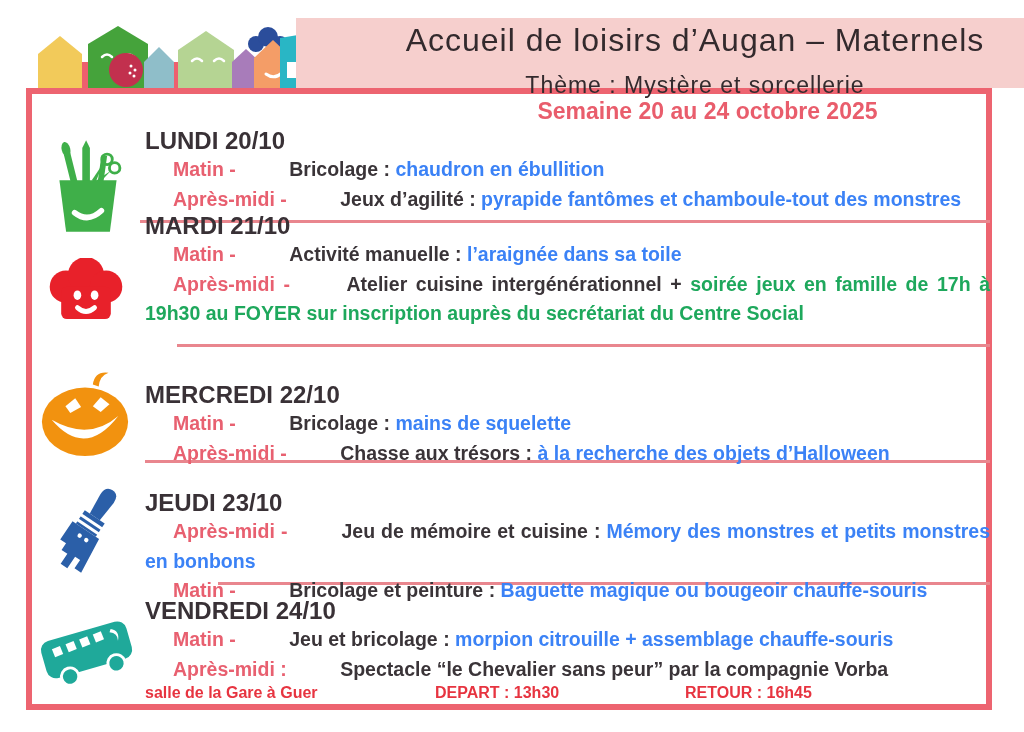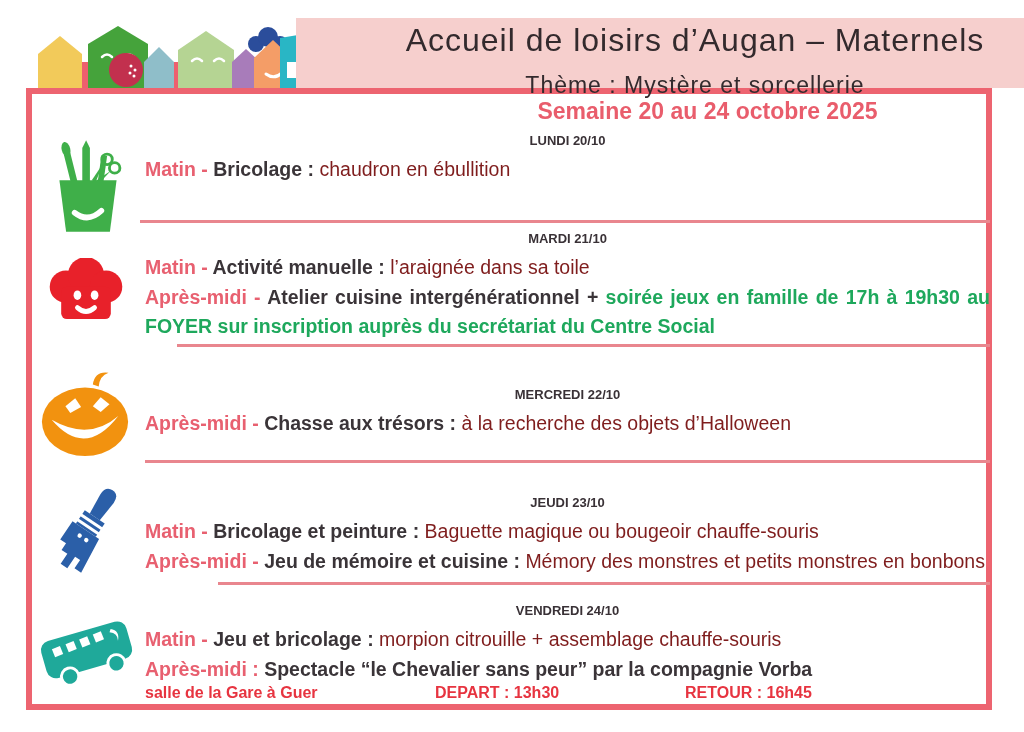--- a/index.html
+++ b/index.html
@@ -14,26 +14,26 @@
   .header-box{position:absolute;left:296px;top:18px;width:798px;height:70px;background:#f6cfcd;
               text-align:center;z-index:3;}
   .header-title{font-size:32px;color:#332a2d;letter-spacing:1px;margin-top:4px;font-weight:500;}
   .header-subtitle{font-size:23px;color:#332a2d;letter-spacing:1px;margin-top:13px;}
   .houses{position:absolute;left:30px;top:24px;z-index:2;}
   
   .week-title{position:absolute;left:145px;top:98px;width:845px;padding-left:140px;box-sizing:content-box;
               text-align:center;font-size:23px;font-weight:bold;color:#e95d6c;z-index:2;}
   
   .day{position:absolute;left:145px;width:845px;z-index:2;}
-  .day-name{font-size:13px;font-weight:bold;color:#393136;line-height:29px;text-align:center;}
+  .day-name{font-size:24px;font-weight:bold;color:#393136;line-height:29px;}
   .day-line{font-size:19.5px;line-height:29.5px;color:#3a3438;}
   .day-line.justify{text-align:justify;}
-  .seg-period{color:#e86070;font-weight:bold;}
-  .seg-bold{color:#3a3438;font-weight:bold;}
-  .seg-normal{color:#7f1d1d;font-weight:normal;}
+  .seg-period{color:#e86070;font-weight:bold;margin-left:28px;}
+  .seg-bold{color:#3a3438;font-weight:bold;margin-left:48px;}
+  .seg-normal{color:#3b82f6;font-weight:bold;}
   .seg-green{color:#1ea85c;font-weight:bold;}
   .day-footer{position:relative;height:29px;font-size:16px;font-weight:bold;color:#e73440;}
   .footer-place{position:absolute;left:0;}
   .footer-depart{position:absolute;left:290px;}
   .footer-retour{position:absolute;left:540px;}
   
   .sep{position:absolute;height:3px;background:#e9868e;z-index:1;}
   .icon{position:absolute;z-index:2;}
 </style>
 </head>
@@ -142,34 +142,36 @@
       <path d="M84 34 Q 93 38 88 48 Q 90 40 82 37 Z" fill="#fff"></path>
       <circle cx="30" cy="70" r="9" fill="#1fa99a" stroke="#ffffff" stroke-width="3"></circle>
       <circle cx="80" cy="70" r="9" fill="#1fa99a" stroke="#ffffff" stroke-width="3"></circle>
     </g>
   </svg>
 
   <div id="days-container">
       <div class="day" style="top: 126px;">
         <div class="day-name">LUNDI 20/10</div>
         <div class="day-line"><span class="seg-period">Matin - </span><span class="seg-bold">Bricolage : </span><span class="seg-normal">chaudron en ébullition</span></div>
+        <div class="day-line"><span class="seg-period">Après-midi - </span><span class="seg-bold">Jeux d’agilité : </span><span class="seg-normal">pyrapide fantômes et chamboule-tout des monstres</span></div>
       </div>
-      <div class="day" style="top: 224px;">
+      <div class="day" style="top: 211px;">
         <div class="day-name">MARDI 21/10</div>
         <div class="day-line"><span class="seg-period">Matin - </span><span class="seg-bold">Activité manuelle : </span><span class="seg-normal">l’araignée dans sa toile</span></div>
         <div class="day-line justify"><span class="seg-period">Après-midi - </span><span class="seg-bold">Atelier cuisine intergénérationnel + </span><span class="seg-green">soirée jeux en famille de 17h à 19h30 au FOYER sur inscription auprès du secrétariat du Centre Social</span></div>
       </div>
       <div class="day" style="top: 380px;">
         <div class="day-name">MERCREDI 22/10</div>
+        <div class="day-line"><span class="seg-period">Matin - </span><span class="seg-bold">Bricolage : </span><span class="seg-normal">mains de squelette</span></div>
         <div class="day-line"><span class="seg-period">Après-midi - </span><span class="seg-bold">Chasse aux trésors : </span><span class="seg-normal">à la recherche des objets d’Halloween</span></div>
       </div>
       <div class="day" style="top: 488px;">
         <div class="day-name">JEUDI 23/10</div>
+        <div class="day-line justify"><span class="seg-period">Après-midi - </span><span class="seg-bold">Jeu de mémoire et cuisine : </span><span class="seg-normal">Mémory des monstres et petits monstres en bonbons</span></div>
         <div class="day-line"><span class="seg-period">Matin - </span><span class="seg-bold">Bricolage et peinture : </span><span class="seg-normal">Baguette magique ou bougeoir chauffe-souris</span></div>
-        <div class="day-line justify"><span class="seg-period">Après-midi - </span><span class="seg-bold">Jeu de mémoire et cuisine : </span><span class="seg-normal">Mémory des monstres et petits monstres en bonbons</span></div>
       </div>
       <div class="day" style="top: 596px;">
         <div class="day-name">VENDREDI 24/10</div>
         <div class="day-line"><span class="seg-period">Matin - </span><span class="seg-bold">Jeu et bricolage : </span><span class="seg-normal">morpion citrouille + assemblage chauffe-souris</span></div>
         <div class="day-line"><span class="seg-period">Après-midi : </span><span class="seg-bold">Spectacle “le Chevalier sans peur” par la compagnie Vorba</span></div>
         <div class="day-footer">
           <span class="footer-place">salle de la Gare à Guer</span>
           <span class="footer-depart">DEPART : 13h30</span>
           <span class="footer-retour">RETOUR : 16h45</span>
         </div>

